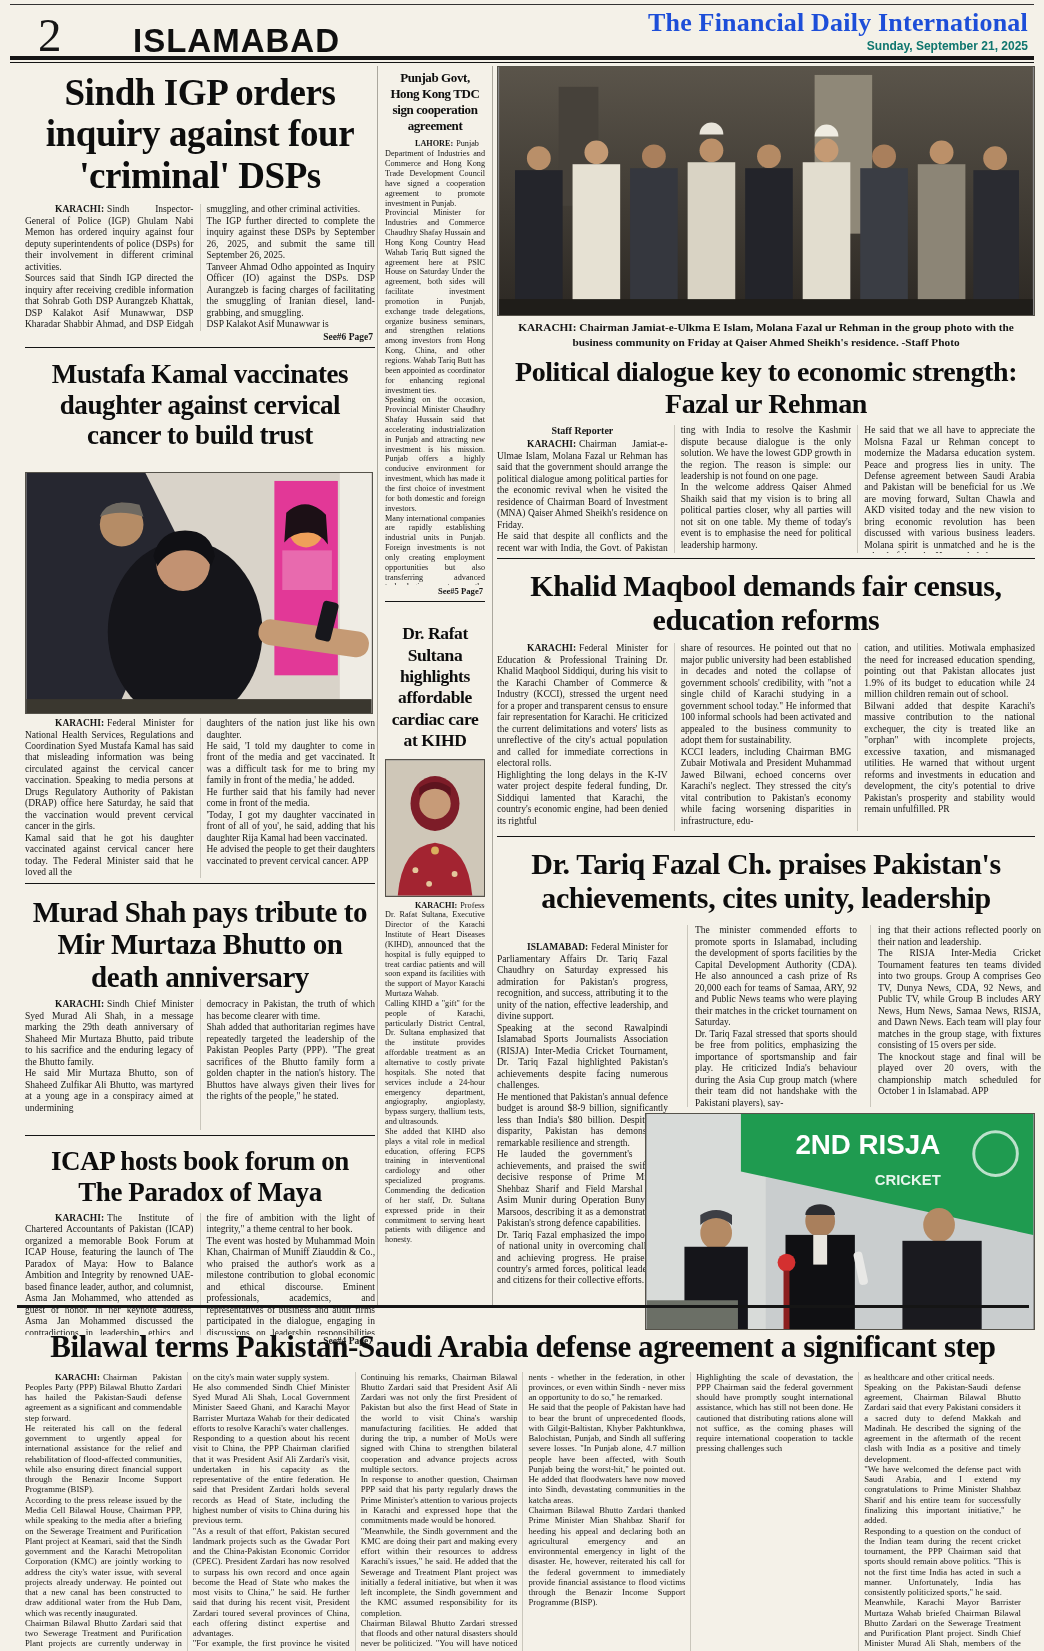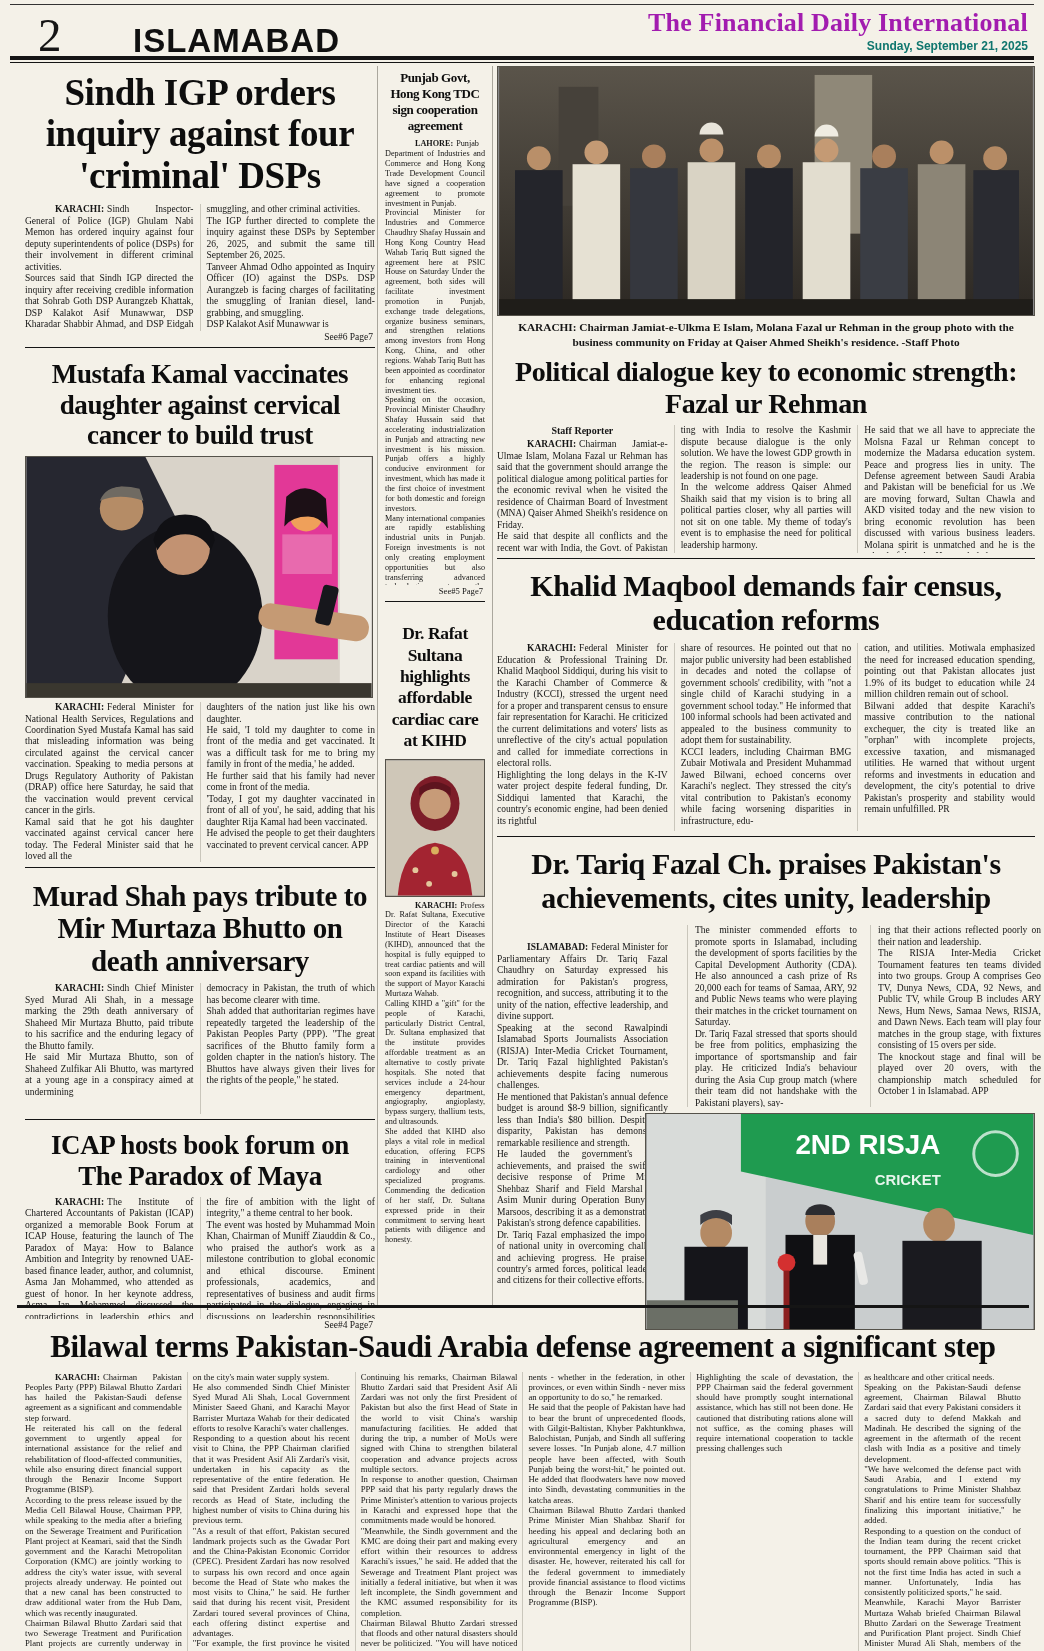--- a/index.html
+++ b/index.html
@@ -22,36 +22,36 @@
   
   #sec-left  { position:absolute; left:25px;  top:66px; width:350px; }
   #sec-mid   { position:absolute; left:377px; top:66px; width:116px; padding:0 7px;
                border-left:1px solid #aaa79d; border-right:1px solid #aaa79d; height:1240px; }
   #sec-right { position:absolute; left:497px; top:66px; width:538px; }
   #sec-bottom{ position:absolute; left:17px; top:1305px; width:1012px;
                border-top:3px solid #151515; padding:3px 8px 0 8px; }
   
   .headline { font-weight:bold; text-align:center; line-height:1.12; letter-spacing:-.4px; color:#0d0d0d; }
   .h-xl { font-size:37px; padding:6px 0 8px; }
-  .h-l  { font-size:27px; padding:7px 0 6px; }
+  .h-l  { font-size:27px; padding:7px 0 22px; }
   .h-l2 { font-size:29px; padding:8px 0 6px; }
   .h-m  { font-size:28px; padding:5px 0 6px; }
   .h-k  { font-size:30px; padding:6px 0 7px; }
   .h-b  { font-size:31px; padding:4px 0 8px; line-height:1.05;margin-top:16px; }
   .h-s  { font-size:13px; line-height:1.24; padding:4px 0 5px; }
   .h-s2 { font-size:17.5px; line-height:1.22; padding:6px 0 5px;margin-top:15px; }
   .h-i  { font-size:27px; padding:6px 10px 6px; }
   
   .cols { display:flex; overflow:hidden; }
   .col { flex:1 1 0; text-align:justify; font-size:9.5px; line-height:1.21; overflow:hidden; }
   .col + .col { border-left:1px solid #c9c6bb; margin-left:6px; padding-left:6px; }
   .body-text { text-align:justify; }
   .body-text .txt { white-space:pre-line; }
   .dateline { font-weight:bold; margin-right:3px;margin-left:30px; }
-  .see-ref { text-align:right; font-weight:normal; font-size:9.5px; margin:1px 2px 2px 0; }
+  .see-ref { text-align:right; font-weight:bold; font-size:9.5px; margin:1px 2px 2px 0; }
   .article-rule { border:none; border-top:1.6px solid #151515; margin:5px 0 4px; }
   .byline { text-align:center; font-weight:bold; font-size:10px; margin-bottom:2px; }
   .caption { font-weight:bold; font-size:11.3px; line-height:1.3; text-align:center; margin:4px 2px 2px; }
   
   .mid-body { font-size:8.2px; line-height:1.2; text-align:justify; overflow:hidden; }
   .mid-see { font-size:8.6px; }
   
   .photo { display:block; border:1px solid #55524a; background:#888; }
   
   #tariq-body { position:relative; height:405px; margin-top:4px; }
@@ -66,21 +66,21 @@
 </style>
 </head>
 <body>
 
 <div id="page">
   <div class="toprule"></div>
 
   <div id="pagenum">2</div>
   <div id="section-name">ISLAMABAD</div>
   <div id="masthead">
-    <div class="brand" style="color:#a21caf">The Financial Daily International</div>
+    <div class="brand" style="color:#1d4ed8">The Financial Daily International</div>
     <div class="date">Sunday, September 21, 2025</div>
   </div>
   <div id="header-rule"></div>
 
   <div id="sec-left">
     <div class="headline h-xl">Sindh IGP orders inquiry against four 'criminal' DSPs</div>
     <div class="cols" style="height:127px">
       <div class="col body-text">
         <b class="dateline">KARACHI:</b><span class="txt">Sindh Inspector-General of Police (IGP) Ghulam Nabi Memon has ordered inquiry against four deputy superintendents of police (DSPs) for their involvement in different criminal activities.
 Sources said that Sindh IGP directed the inquiry after receiving credible information that Sohrab Goth DSP Aurangzeb Khattak, DSP Kalakot Asif Munawwar, DSP Kharadar Shabbir Ahmad, and DSP Eidgah Zaar Iqbal were involved in drug-selling, sale and purchase of gutka, land-grabbing,</span>

